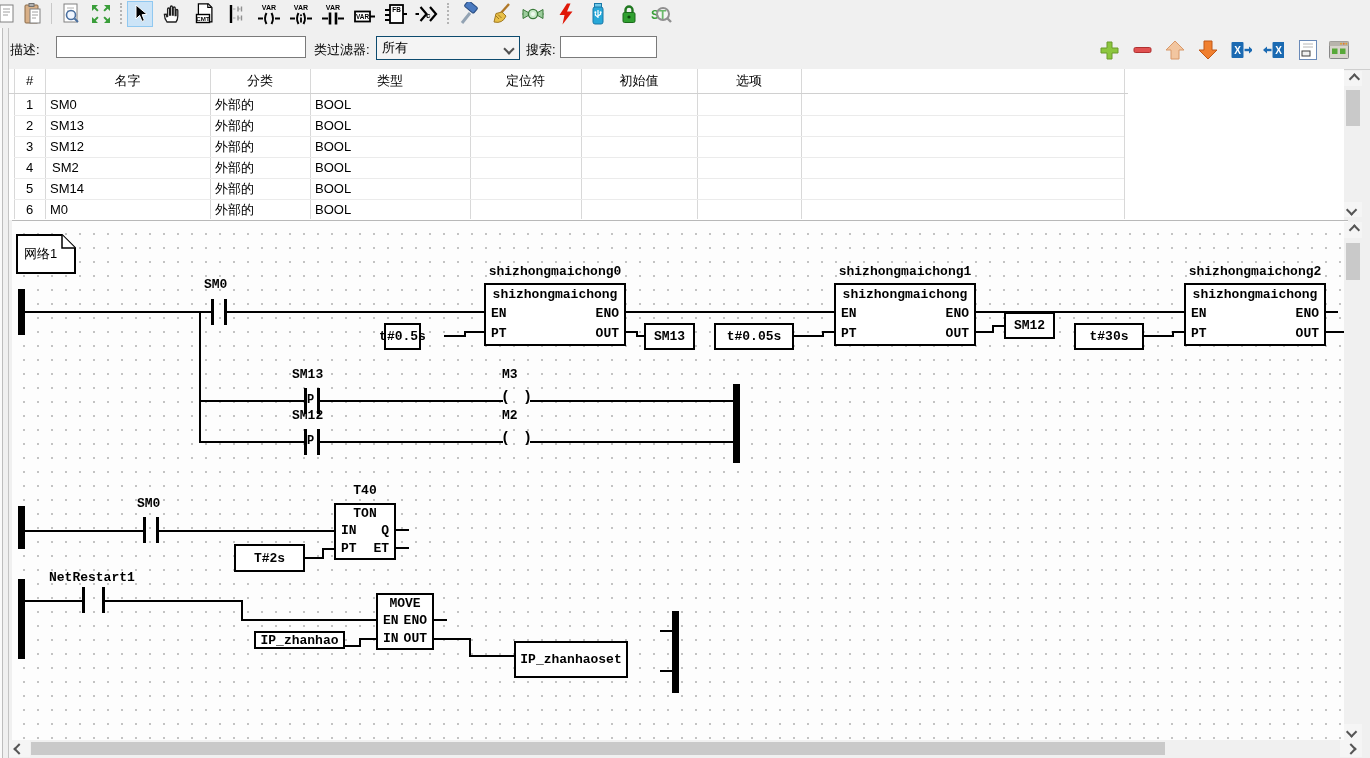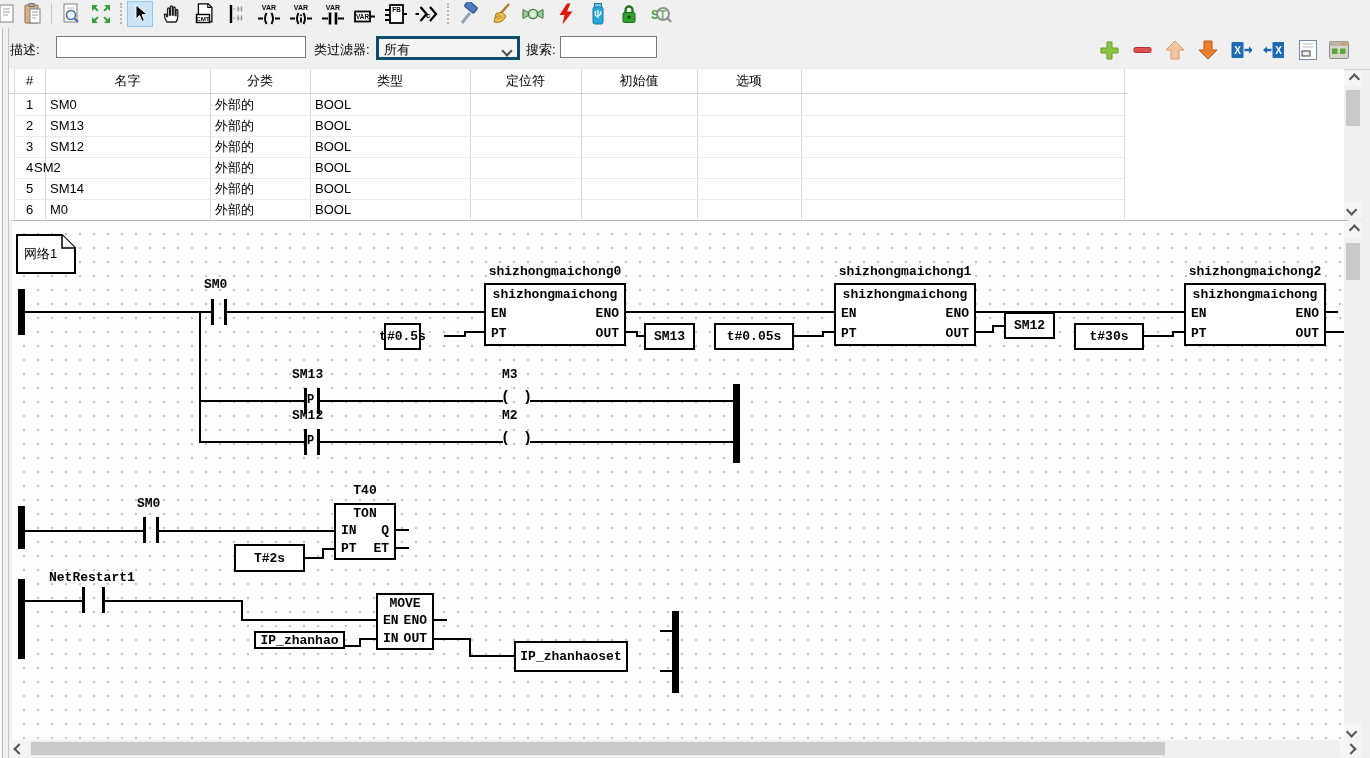--- a/index.html
+++ b/index.html
@@ -11,21 +11,21 @@
   .toolbar{position:absolute;left:0;top:0;width:1370px;height:28px;background:#f0f0f0;border-bottom:1px solid #d9d9d9}
   .tbtn{position:absolute;top:1px;width:26px;height:26px;display:flex;align-items:center;justify-content:center}
   .tbtn.sel{background:#cce4f7;border:1px solid #90c8f0;box-sizing:border-box}
   .vsep{position:absolute;top:3px;width:1px;height:21px;background:#c8c8c8}
   .grip{position:absolute;top:3px;width:4px;height:21px;border-left:2px dotted #b4b4b4}
 
   
   .filterbar{position:absolute;left:0;top:28px;width:1370px;height:41px;background:#f0f0f0;border-bottom:1px solid #cfcfcf;font-size:13px;color:#000}
   .flabel{position:absolute;top:13px;white-space:nowrap}
   .finput{position:absolute;top:8px;height:22px;background:#fff;border:1px solid #7a7a7a;box-sizing:border-box}
-  .fselect{position:absolute;top:8px;height:24px;background:#f4f4f4;border:3px solid #0c4a6e;box-sizing:border-box;font-size:13px;line-height:22px;padding-left:5px}
+  .fselect{position:absolute;top:8px;height:24px;background:#f4f4f4;border:1px solid #0c4a6e;box-sizing:border-box;font-size:13px;line-height:22px;padding-left:5px}
   .fselect .chevd{position:absolute;right:6px;top:8px;width:6px;height:6px;border:solid #505050;border-width:0 2px 2px 0;transform:rotate(45deg)}
   .fbtn{position:absolute;top:11px;width:22px;height:22px;display:flex;align-items:center;justify-content:center}
 
   
   .vartable{position:absolute;left:8px;top:69px;width:1336px;height:151px;background:#fff;font-size:13px;color:#000}
   .vline{position:absolute;top:0;width:1px;height:150px;background:#d8d8d8}
   .thead{position:absolute;left:0;top:0;width:1120px;height:24px;border-bottom:1px solid #d0d0d0}
   .th{position:absolute;top:0;height:24px;line-height:24px;text-align:center}
   .trow{position:absolute;left:6px;width:1110px;height:21px;line-height:21px;border-bottom:1px solid #ebebeb}
   .td{position:absolute;top:0;height:21px;white-space:nowrap}
@@ -325,21 +325,21 @@
       <span class="td" style="left:301px">BOOL</span>
     </div>
     <div class="trow" style="top:67px">
       <span class="td" style="left:0;width:31px;text-align:center">3</span>
       <span class="td" style="left:36px">SM12</span>
       <span class="td" style="left:201px">外部的</span>
       <span class="td" style="left:301px">BOOL</span>
     </div>
     <div class="trow" style="top:88px">
       <span class="td" style="left:0;width:31px;text-align:center">4</span>
-      <span class="td" style="left:20px">SM2</span>
+      <span class="td" style="left:38px">SM2</span>
       <span class="td" style="left:201px">外部的</span>
       <span class="td" style="left:301px">BOOL</span>
     </div>
     <div class="trow" style="top:109px">
       <span class="td" style="left:0;width:31px;text-align:center">5</span>
       <span class="td" style="left:36px">SM14</span>
       <span class="td" style="left:201px">外部的</span>
       <span class="td" style="left:301px">BOOL</span>
     </div>
     <div class="trow" style="top:130px">
@@ -508,21 +508,21 @@
         </div>
     </div>
     <i class="wh" style="left:422px;top:398px;width:13px"></i>
     <div class="opbox" style="left:242px;top:410px;width:91px;height:18px">IP_zhanhao</div>
     <i class="wh" style="left:333px;top:424px;width:14px"></i>
     <i class="wv" style="left:347px;top:417px;height:9px"></i>
     <i class="wh" style="left:349px;top:417px;width:15px"></i>
     <i class="wh" style="left:422px;top:417px;width:35px"></i>
     <i class="wv" style="left:457px;top:417px;height:19px"></i>
     <i class="wh" style="left:459px;top:434px;width:43px"></i>
-    <div class="opbox" style="left:502px;top:420px;width:114px;height:31px">IP_zhanhaoset</div>
+    <div class="opbox" style="left:502px;top:420px;width:114px;height:37px">IP_zhanhaoset</div>
     <div class="rail" style="left:660px;top:390px;height:82px"></div>
     <i class="wh" style="left:648px;top:409px;width:12px"></i>
     <i class="wh" style="left:648px;top:449px;width:12px"></i>
   </div>
 
   <div class="sbv" style="left:1344px;top:222px;height:518px">
     <div class="sbtn" style="left:0;top:0;width:18px;height:16px">
         <span class="chev up"></span>
       </div>
     <div class="thumbv" style="top:21px;height:37px"></div>

